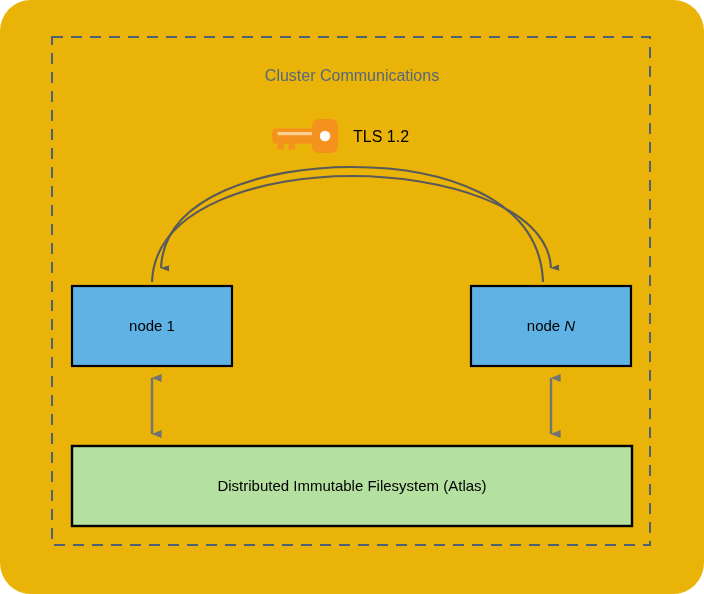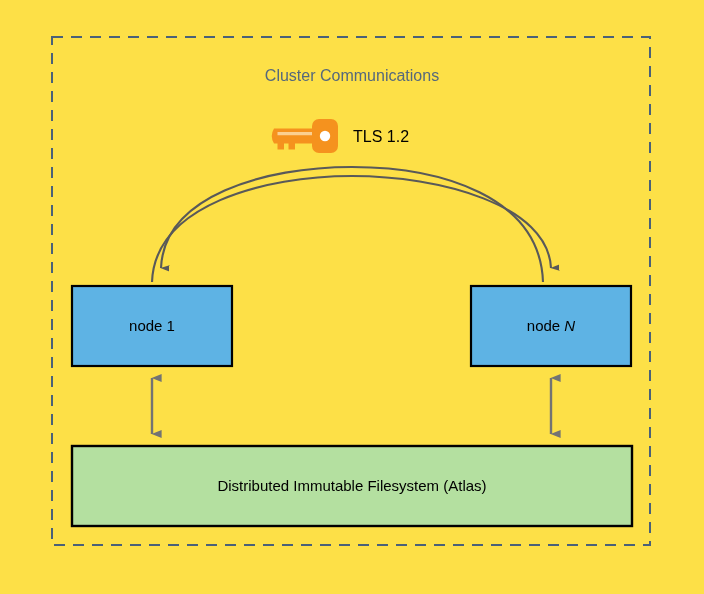--- a/index.html
+++ b/index.html
@@ -7,22 +7,23 @@
     padding: 0;
     background: #ffffff;
   }
   body {
     font-family: "Liberation Sans", sans-serif;
   }
   #canvas {
     position: relative;
     width: 704px;
     height: 594px;
-    background: #fde047;
+    background: #eab308;
     overflow: hidden;
+    border-radius: 31px;
   }
   #diagram-svg {
     position: absolute;
     left: 0;
     top: 0;
     width: 704px;
     height: 594px;
     display: block;
   }
   .svg-text {

